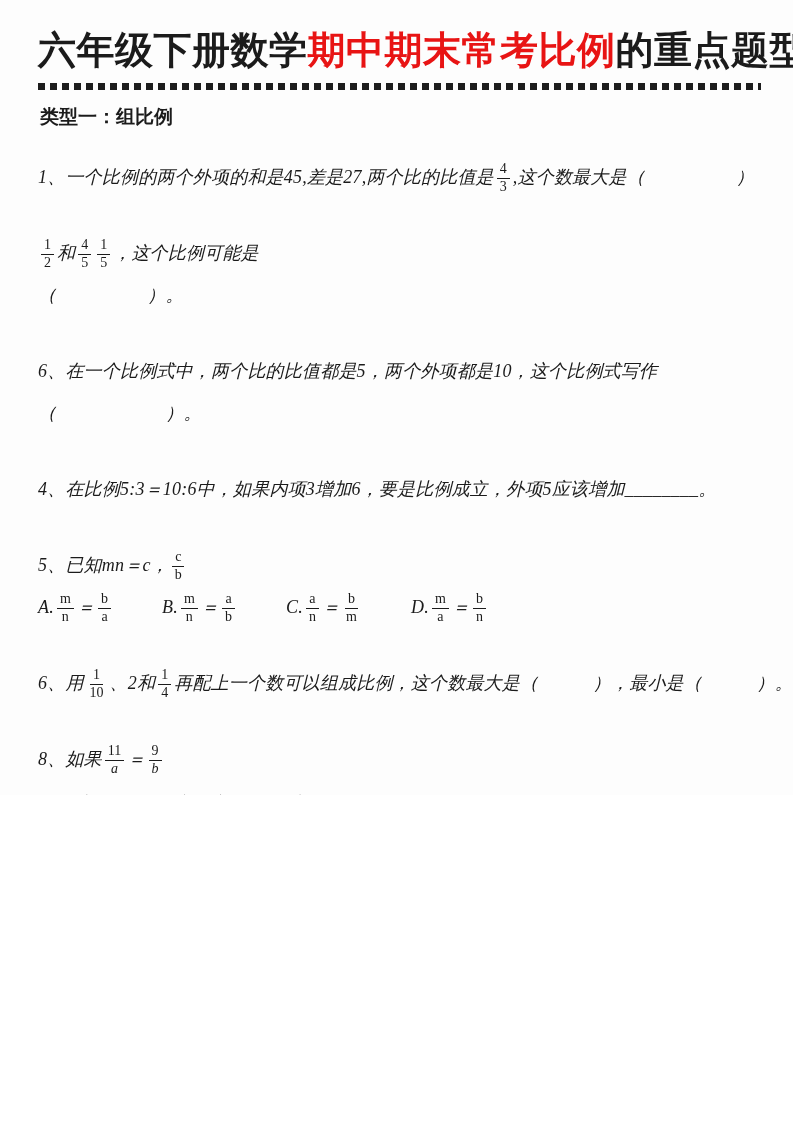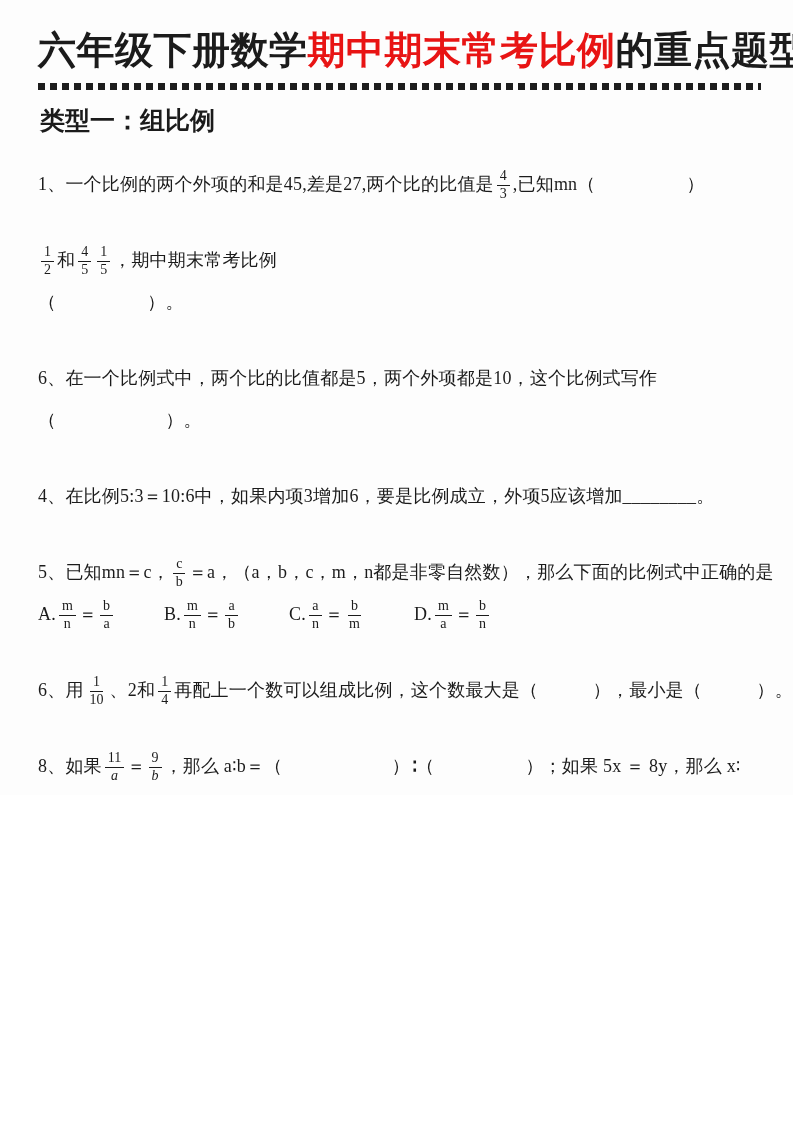--- a/index.html
+++ b/index.html
@@ -32,40 +32,41 @@
     color: var(--accent, #e81414);
   }
   .dotted-divider {
     height: 7px;
     margin: 8px 2px 14px 0;
     background: repeating-linear-gradient(90deg, #1d1d1d 0 7px, transparent 7px 12px);
   }
   .section-heading {
     font-family: Liberation Mono, monospace;
     font-weight: 700;
-    font-size: 25px;
+    font-size: 19px;
     margin: 4px 0 0 2px;
   }
   .questions {
     margin-top: 26px;
   }
   .question {
     font-size: 18px;
     margin-bottom: 34px;
   }
   .question:nth-child(9) {
     margin-top: 58px;
   }
   .qline {
     line-height: 42px;
     min-height: 42px;
     white-space: nowrap;
   }
   .qtext {
     letter-spacing: 0.2px;
+    font-style: italic;
   }
   .frac {
     display: inline-flex;
     flex-direction: column;
     align-items: center;
     vertical-align: middle;
     line-height: 1.05;
     margin: 0 3px;
     font-size: 14px;
     transform: translateY(-1px);
@@ -93,47 +94,47 @@
   <div class="title">
     <span>六年级下册数学</span><span class="red">期中期末常考比例</span><span>的重点题型</span>
   </div>
   <div class="dotted-divider"></div>
   <div class="section-heading">类型一：组比例</div>
   <div class="questions">
       <div class="question">
         <div class="qline"><span class="qtext">1、一个比例的两个外项的和是45,差是27,两个比的比值是</span><span class="frac">
             <span class="num">4</span>
             <span class="den">3</span>
-          </span><span class="qtext">,已知mn（　　　　　）</span></div>
+          </span><span class="qtext">,这个数最大是（　　　　　）</span></div>
       </div>
       <div class="question">
         <div class="qline"><span class="frac">
             <span class="num">1</span>
             <span class="den">2</span>
           </span><span class="qtext">和</span><span class="frac">
             <span class="num">4</span>
             <span class="den">5</span>
           </span><span class="frac">
             <span class="num">1</span>
             <span class="den">5</span>
-          </span><span class="qtext">，期中期末常考比例</span></div>
+          </span><span class="qtext">，这个比例可能是</span></div>
         <div class="qline"><span class="qtext">（　　　　　）。</span></div>
       </div>
       <div class="question">
         <div class="qline"><span class="qtext">6、在一个比例式中，两个比的比值都是5，两个外项都是10，这个比例式写作</span></div>
         <div class="qline"><span class="qtext">（　　　　　　）。</span></div>
       </div>
       <div class="question">
         <div class="qline"><span class="qtext">4、在比例5:3＝10:6中，如果内项3增加6，要是比例成立，外项5应该增加________。</span></div>
       </div>
       <div class="question">
         <div class="qline"><span class="qtext">5、已知mn＝c，</span><span class="frac">
             <span class="num">c</span>
             <span class="den">b</span>
-          </span><span class="qtext">＝a，（a，b，c，m，n都是非零自然数），那么下面的比例式中正确的是</span></div>
+          </span></div>
         <div class="qline"><span class="qtext">A.</span><span class="frac">
             <span class="num">m</span>
             <span class="den">n</span>
           </span><span class="qtext">＝</span><span class="frac">
             <span class="num">b</span>
             <span class="den">a</span>
           </span><span class="gap"></span><span class="qtext">B.</span><span class="frac">
             <span class="num">m</span>
             <span class="den">n</span>
           </span><span class="qtext">＝</span><span class="frac">
@@ -162,17 +163,17 @@
             <span class="den">4</span>
           </span><span class="qtext">再配上一个数可以组成比例，这个数最大是（　　　），最小是（　　　）。</span></div>
       </div>
       <div class="question">
         <div class="qline"><span class="qtext">8、如果</span><span class="frac it">
             <span class="num">11</span>
             <span class="den">a</span>
           </span><span class="qtext">＝</span><span class="frac it">
             <span class="num">9</span>
             <span class="den">b</span>
-          </span><span class="qtext">，那么 a∶b＝（　　　　　　）∶（　　　　　）；如果 5x ＝ 8y，那么 x∶</span></div>
+          </span></div>
         <div class="qline"><span class="qtext">y ＝（　　　　　）∶（　　　　）。</span></div>
       </div>
     </div>
 </div>
 
 </body></html>

